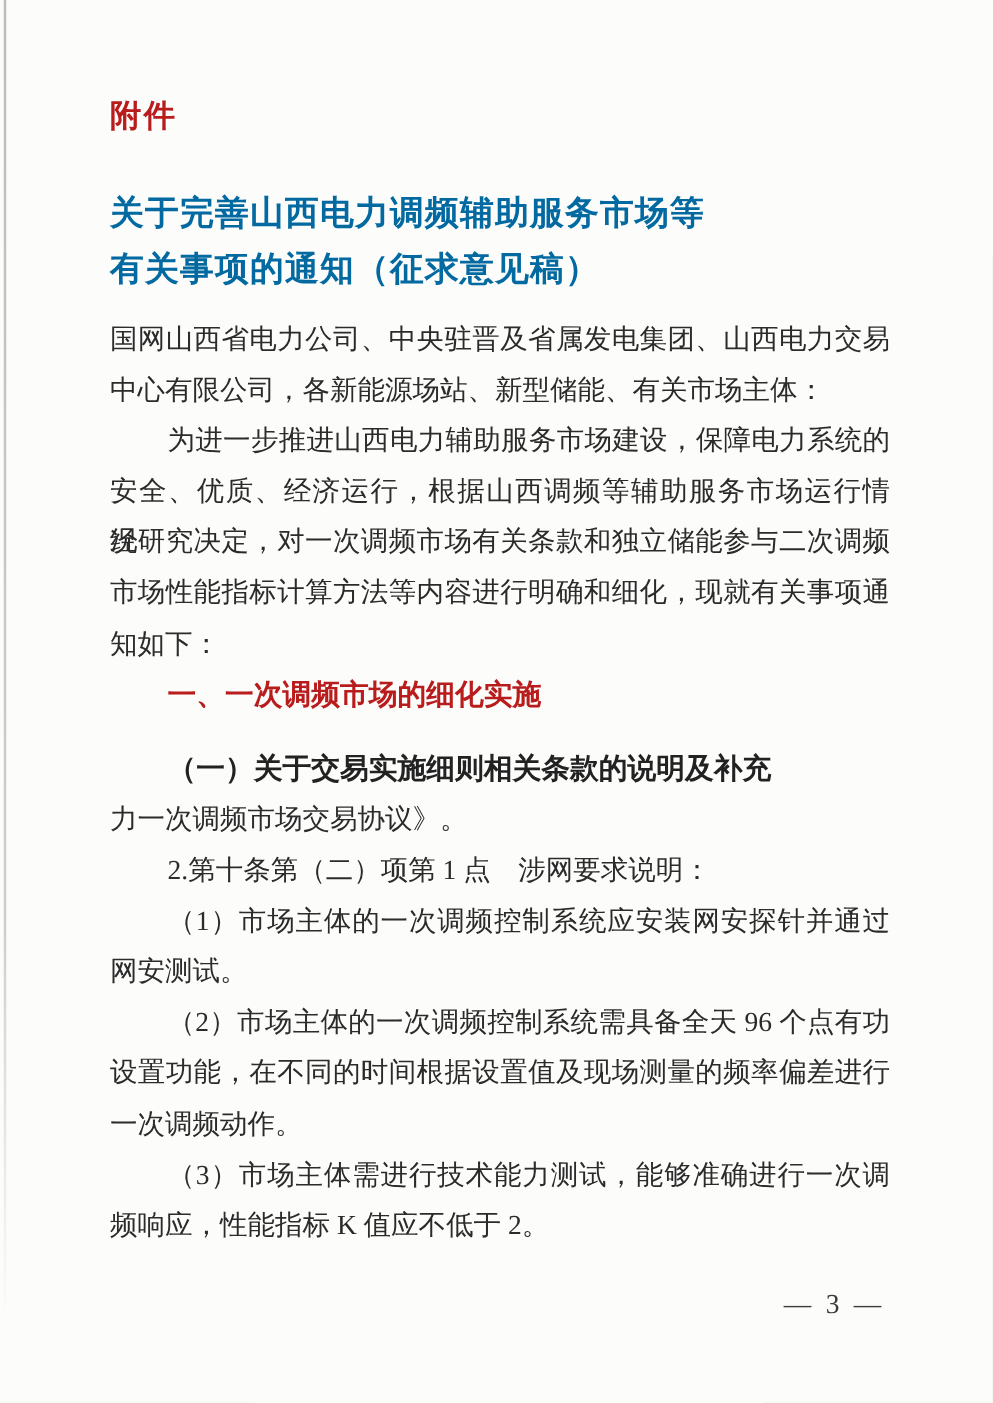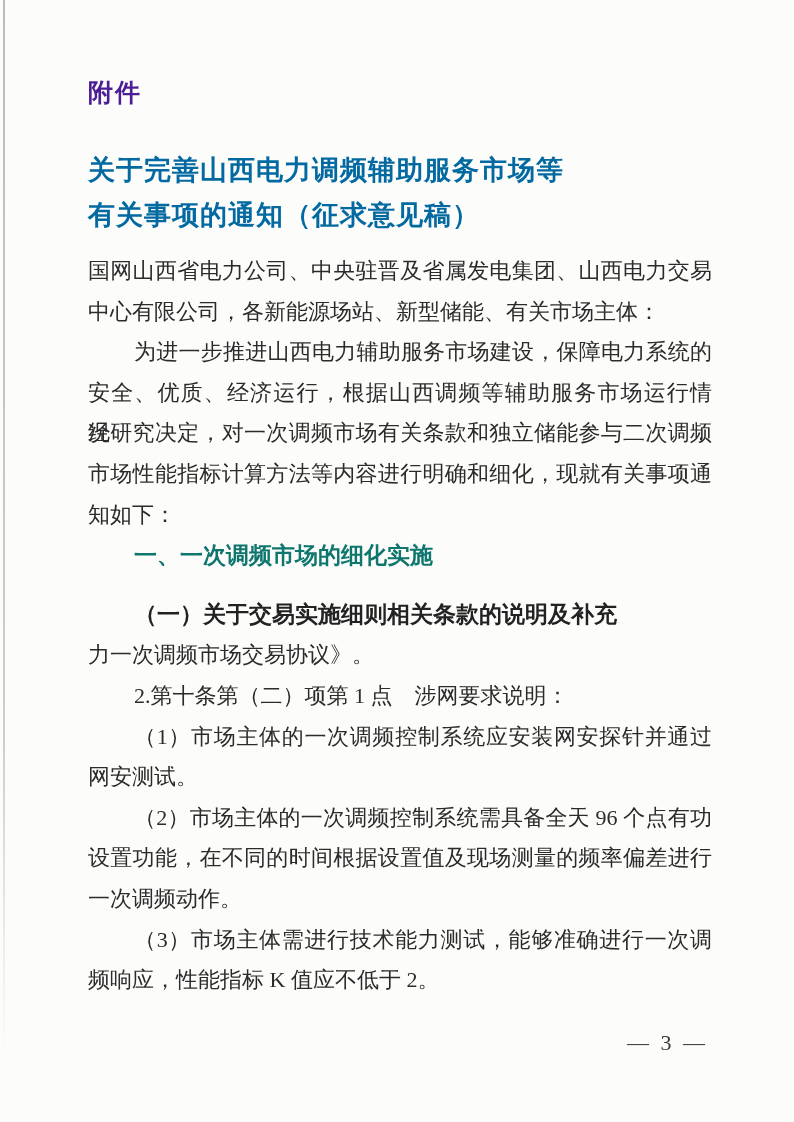--- a/index.html
+++ b/index.html
@@ -17,21 +17,21 @@
   }
   
   .edge-line{
     position:absolute;left:3px;top:0;width:2px;height:1058px;
     background:linear-gradient(to bottom,#9a9a9a 0%,#b5b5b5 70%,rgba(181,181,181,0) 100%);
     opacity:.65;
   }
   .attachment{
     position:absolute;left:88px;top:76px;
     font-family:"Liberation Sans", sans-serif;
-    font-weight:bold;font-size:25px;color:#4c1d95;
+    font-weight:bold;font-size:25px;color:#b91c1c;
     letter-spacing:2px;
   }
   .title{
     position:absolute;left:88px;top:148px;width:624px;
     margin:0;
     font-size:27px;font-weight:bold;color:#0369a1;
     line-height:45px;letter-spacing:1px;
     font-family:"Liberation Serif", serif;
   }
   .title .title-line{display:block;}
@@ -40,21 +40,21 @@
     font-size:22px;line-height:40.6px;color:#2b2b2b;
   }
   .line{
     height:40.6px;
     white-space:pre-wrap;
   }
   .indent{text-indent:46px;}
   .fill{text-align:justify;text-align-last:justify;}
   .heading{
     font-family:"Liberation Sans", sans-serif;
-    font-weight:bold;font-size:23px;color:#0f766e;
+    font-weight:bold;font-size:23px;color:#b91c1c;
   }
   .subheading{
     font-weight:bold;font-size:23px;color:#222;
     font-family:"Liberation Serif", serif;
     margin-top:19px;
   }
   .page-number{
     position:absolute;right:86px;top:1030px;
     font-size:22px;color:#3a3a3a;letter-spacing:3px;
   }

